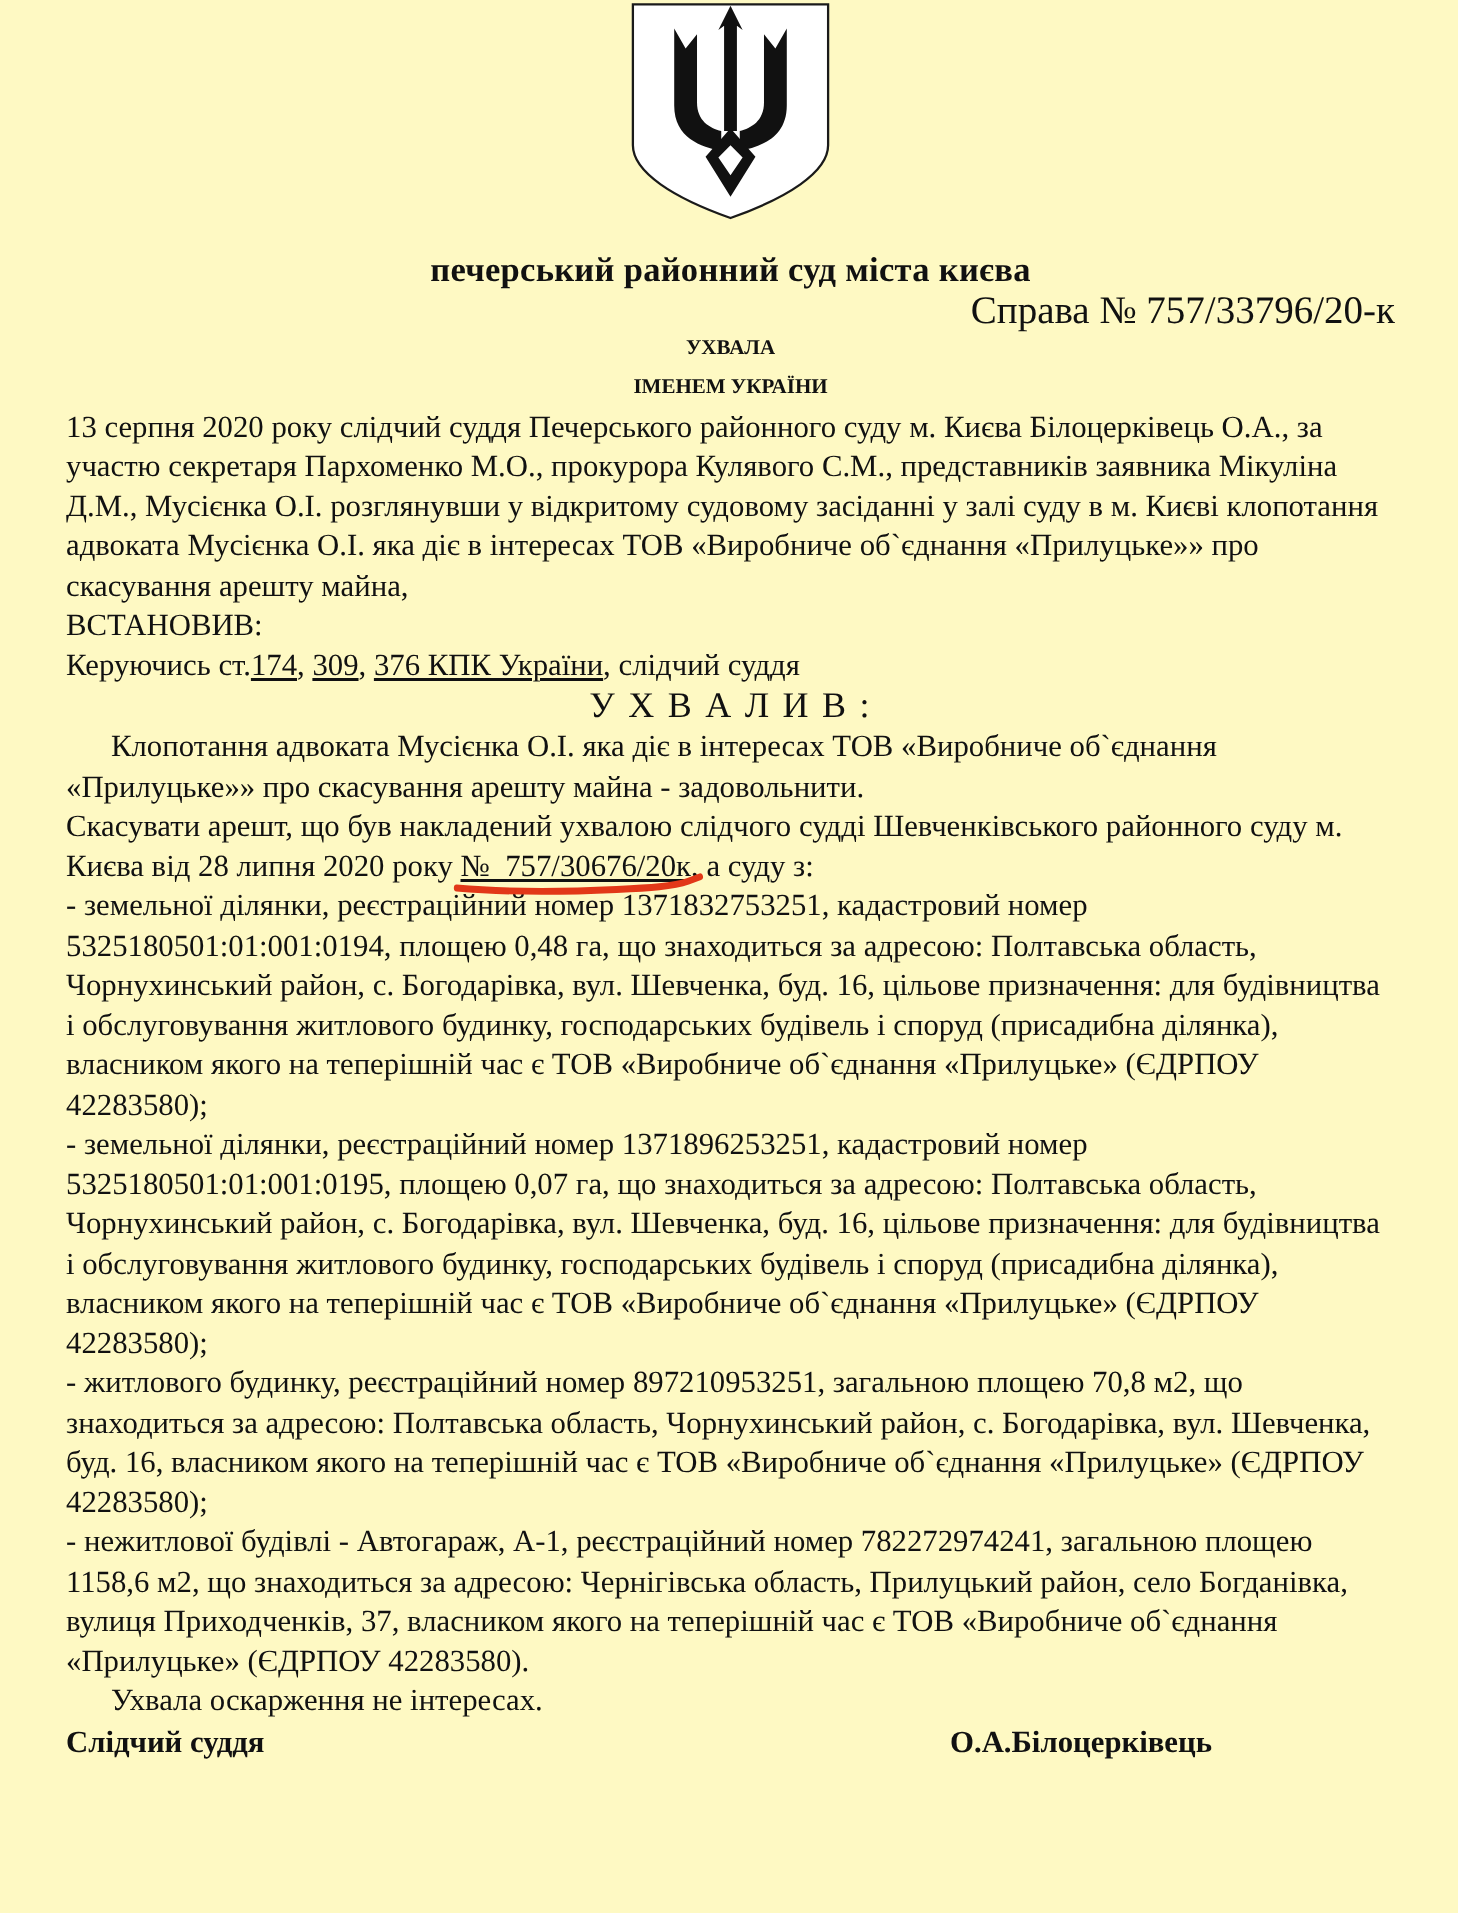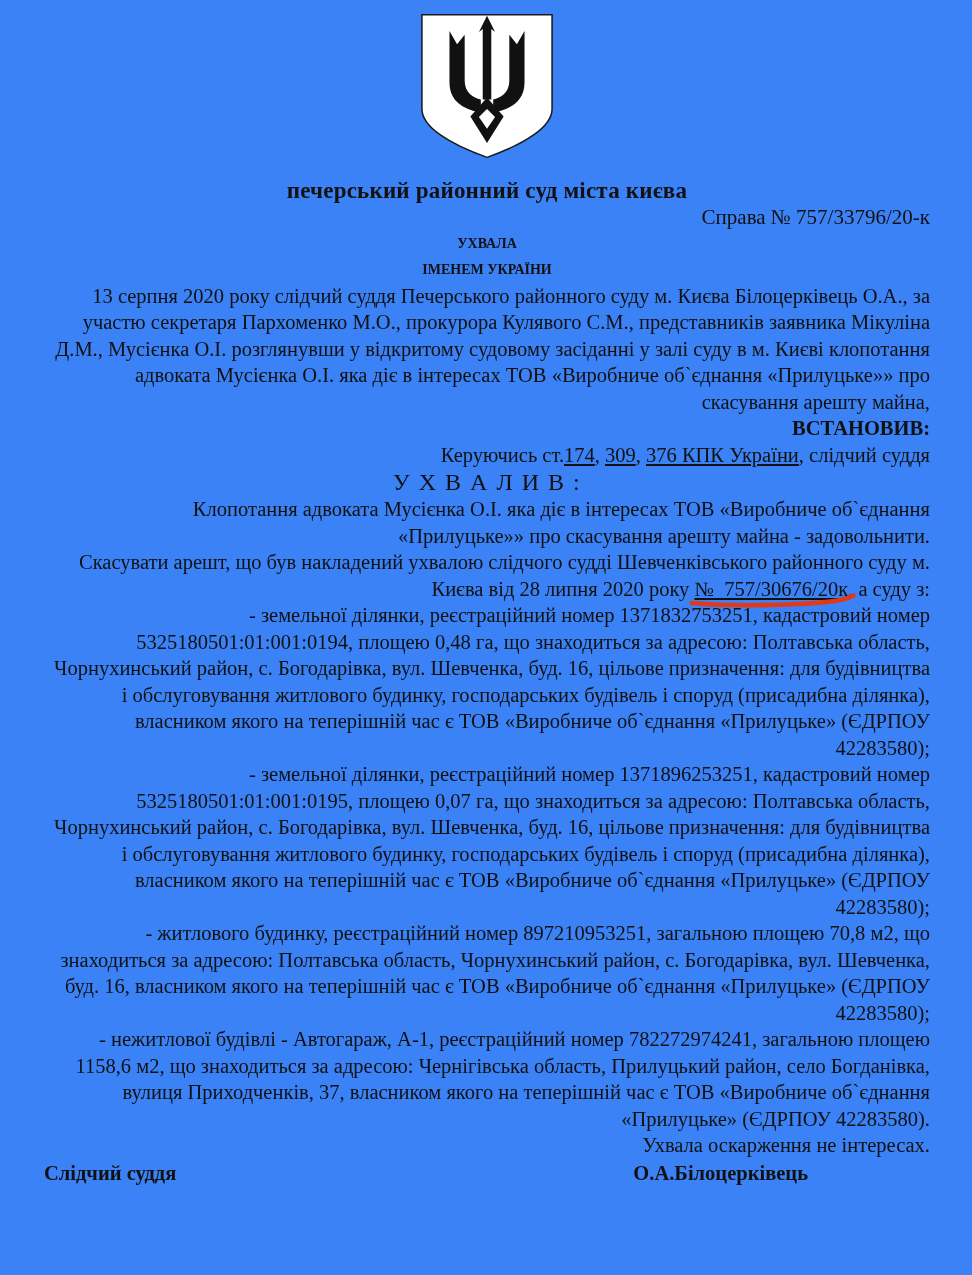--- a/index.html
+++ b/index.html
@@ -1,50 +1,50 @@
 <!DOCTYPE html>
 <html><head>
 <meta charset="utf-8">
 <style>
   html, body { margin: 0; padding: 0; background: #ffffff; }
   .page {
     width: 972px;
     height: 1275px;
     margin: 0;
-    background: #3b82f6;
+    background: #fef9c3;
     color: #111111;
     font-family: "Liberation Serif", "DejaVu Serif", serif;
     font-size: 20.5px;
     line-height: 26.5px;
     overflow: hidden;
     box-sizing: border-box;
-    padding: 12px 42px 0 44px;
+    padding: 0 42px 0 44px;
   }
   .emblem-wrap { text-align: center; margin: 0 0 6px 0; }
   .emblem-wrap svg { display: inline-block; }
   .court-name {
     text-align: center;
     font-weight: bold;
     font-size: 23px;
     line-height: 27px;
     letter-spacing: 0.2px;
   }
   .case-label {
     text-align: right;
-    font-size: 21px;
+    font-size: 26px;
     line-height: 27px;
   }
   .doc-title, .doc-subtitle {
     text-align: center;
     font-weight: bold;
     font-size: 14px;
     line-height: 26px;
   }
-  p { margin: 0; text-align: right; }
-  .bold { font-weight: bold; }
+  p { margin: 0; }
+  .bold { font-weight: normal; }
   .indent { text-indent: 30px; }
   .u { text-decoration: underline; color: #111111; }
   .resolve-heading {
     text-align: center;
     font-weight: normal;
     font-size: 24px;
     letter-spacing: 1.5px;
     line-height: 28px;
   }
   .case-ref {

